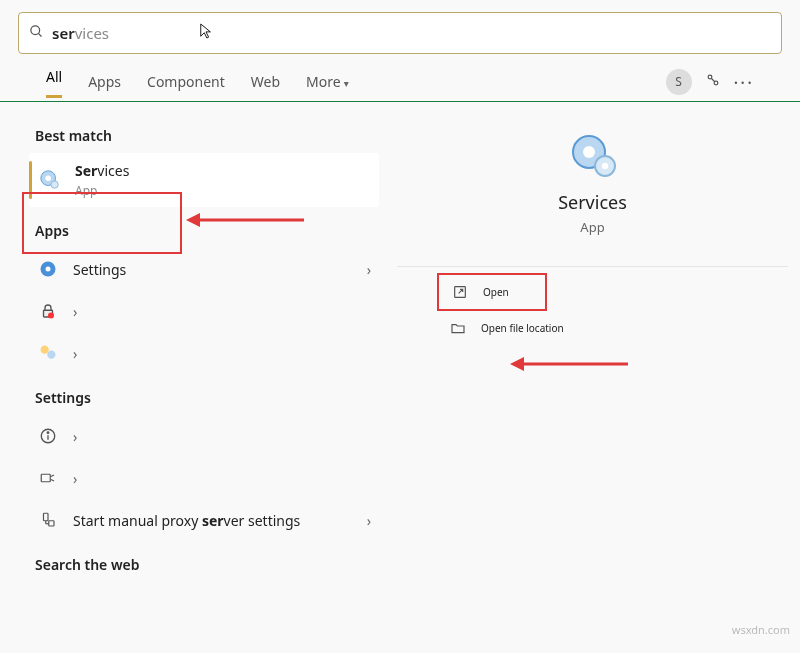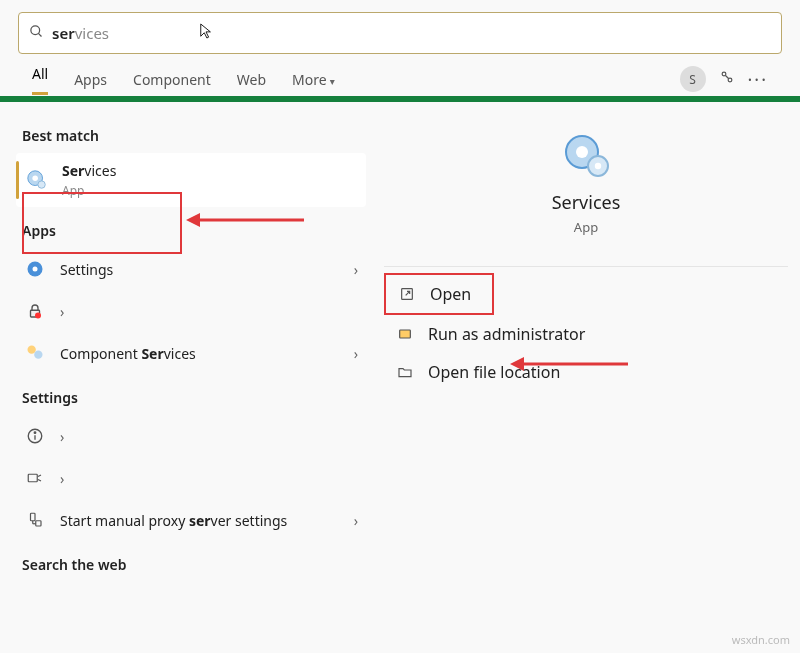--- a/index.html
+++ b/index.html
@@ -23,36 +23,36 @@
     align-items: center;
     padding: 0 10px;
   }
   .search-bar .icon { margin-right: 8px; color: #555; }
   .search-text { font-size: 15px; }
   .search-text .bold { font-weight: 600; color: #222; }
   .search-text .hint { color: #888; }
   .tabs {
     display: flex;
     align-items: center;
-    padding: 0 32px;
+    padding: 0 46px;
     height: 40px;
     font-size: 14px;
-    border-bottom: 6px solid #15803d;
+    border-bottom: 1px solid #15803d;
   }
   .tab { margin-right: 26px; color: #555; cursor: pointer; }
   .tab.active { color: #000; font-weight: 400; border-bottom: 3px solid #d1a23c; padding-bottom: 9px; margin-bottom: -1px;}
   .tabs .spacer { flex: 1; }
   .tabs .right-icons { display: flex; gap: 12px; align-items: center; }
   .avatar {
     width: 26px; height: 26px; border-radius: 50%;
     background: #ddd; display:flex; align-items:center; justify-content:center;
     font-size: 12px; color:#555;
   }
   .dots { font-size: 18px; color:#555; letter-spacing:2px; cursor:pointer; }
-  .content { display: flex; padding: 10px 12px 0 16px; }
+  .content { display: flex; padding: 10px 12px 0 29px; }
   .left { width: 350px; }
   .right { flex:1; padding-left: 18px; }
   .section-header { font-weight: 600; font-size: 14px; margin: 14px 6px 8px 6px; }
   .best-match {
     background: #fff;
     border-radius: 4px;
     padding: 8px 10px;
     display:flex; align-items:center;
     position: relative;
   }
@@ -75,25 +75,25 @@
   .chevron { color:#666; font-size: 14px; }
   .highlight-box {
     position:absolute; border:2px solid #e0383b; pointer-events:none;
   }
   .arrow { position:absolute; pointer-events:none; }
   .detail-hero { text-align:center; padding: 20px 0 10px 0; border-bottom: 1px solid #e5e5e5;}
   .detail-hero .row-icon { margin:0 auto 10px auto; width:48px; height:48px;}
   .detail-title { font-size: 18px; font-weight: 400; }
   .detail-sub { font-size: 13px; color:#666; margin-top:4px; margin-bottom: 20px;}
   .action-list { padding: 6px 0; }
-  .action-row { display:flex; align-items:center; padding:8px 12px; font-size:16px; cursor:pointer;}
+  .action-row { display:flex; align-items:center; padding:8px 12px; font-size:10px; cursor:pointer;margin-left:40px;}
   .action-row .row-icon { width:18px; height:18px; }
   .hl-open { border:2px solid #e0383b; padding-right: 24px !important;}
   .chev-down::after { content:"\25BE"; font-size:10px; margin-left:3px; color:#666;}
-  .watermark { position:absolute; right:10px; bottom:6px; font-size:11px; color:#bbb;}
+  .watermark { position:absolute; right:10px; bottom:16px; font-size:11px; color:#bbb;}
 </style>
 </head>
 <body>
 
 <div class="search-bar">
   <span class="icon">
     <svg width="15" height="15" viewBox="0 0 24 24" fill="none" stroke="#555" stroke-width="2">
         <circle cx="10" cy="10" r="7"></circle>
         <line x1="20" y1="20" x2="15" y2="15"></line>
       </svg>
@@ -171,21 +171,20 @@
       <span class="chevron">›</span>
     </div>
 
     <div class="result-row">
       <span class="row-icon">
         <svg width="20" height="20" viewBox="0 0 24 24">
             <circle cx="8" cy="8" r="5" fill="#ffd27a"></circle>
             <circle cx="16" cy="14" r="5" fill="#b9d7f0"></circle>
           </svg>
       </span>
-      <span class="row-label"><span>Component </span><b>Ser</b><span>vices</span></span>
       <span class="chevron">›</span>
     </div>
 
     <div class="section-header">Settings</div>
 
     <div class="result-row">
       <span class="row-icon">
         <svg width="18" height="18" viewBox="0 0 24 24" fill="none" stroke="#555" stroke-width="1.8">
             <circle cx="12" cy="12" r="9"></circle>
             <line x1="12" y1="11" x2="12" y2="17"></line>
@@ -240,28 +239,20 @@
           <svg width="16" height="16" viewBox="0 0 24 24" fill="none" stroke="#555" stroke-width="1.8">
               <rect x="4" y="4" width="16" height="16" rx="1"></rect>
               <path d="M10 14 L16 8 M12 8 H16 V12"></path>
             </svg>
         </span>
         <span>Open</span>
       </div>
       <div class="action-row">
         <span class="row-icon">
           <svg width="16" height="16" viewBox="0 0 24 24" fill="none" stroke="#555" stroke-width="1.8">
-              <rect x="4" y="6" width="16" height="12" rx="1" fill="#fc6"></rect>
-            </svg>
-        </span>
-        <span>Run as administrator</span>
-      </div>
-      <div class="action-row">
-        <span class="row-icon">
-          <svg width="16" height="16" viewBox="0 0 24 24" fill="none" stroke="#555" stroke-width="1.8">
               <path d="M3 7 h6 l2 2 h10 v10 H3 Z"></path>
             </svg>
         </span>
         <span>Open file location</span>
       </div>
     </div>
   </div>
 </div>
 
 <div class="highlight-box" style="left:22px; top:192px; width:160px; height:62px;"></div>

